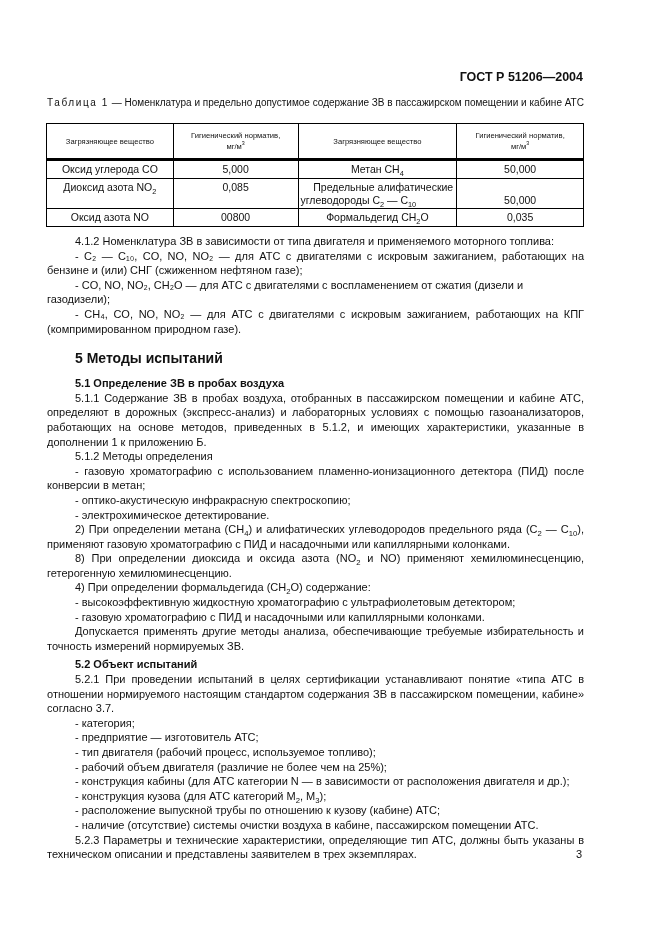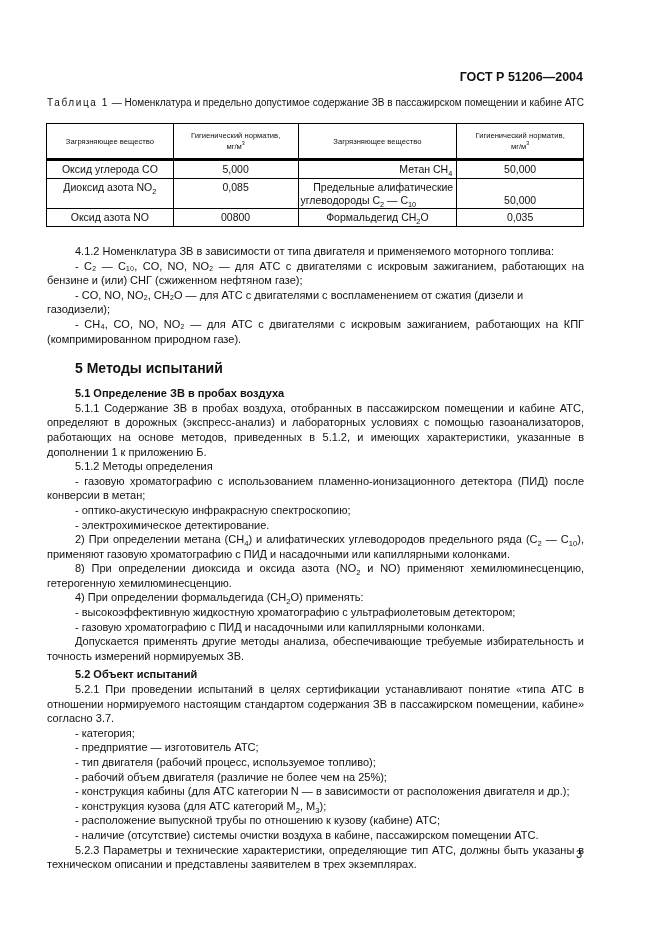--- a/index.html
+++ b/index.html
@@ -11,24 +11,24 @@
   table.norms { position: absolute; left: 46px; top: 123px; width: 538px; border-collapse: collapse;
                 font-size: 10.5px; }
   table.norms td, table.norms th { border: 1.3px solid #000; padding: 0 4px; text-align: center; vertical-align: middle; }
   table.norms th { font-weight: normal; font-size: 7.6px; height: 34px; line-height: 11px; }
   table.norms thead tr { border-bottom: 3px solid #14b8a6; }
   table.norms thead th { border-bottom: 3px solid #000; }
   table.norms td { height: 17px; line-height: 13px; }
   table.norms tr.tall td { height: 27px; }
   table.norms td.top { vertical-align: top; padding-top: 2px; }
   table.norms td.bot { vertical-align: bottom; padding-bottom: 1px; }
-  table.norms td.left-indent { text-align: right; }
+  table.norms td.left-indent { text-align: center; }
   sub { font-size: 70%; vertical-align: -3px; line-height: 0; }
   sup { font-size: 70%; vertical-align: 4px; line-height: 0; }
-  .body { position: absolute; left: 47px; top: 244px; width: 537px; font-size: 11px; line-height: 14.6px; }
+  .body { position: absolute; left: 47px; top: 234px; width: 537px; font-size: 11px; line-height: 14.6px; }
   .body p { margin: 0; text-align: justify; text-indent: 28px; }
   .body p.nj { text-align: left; }
   .body h2 { margin: 14px 0 10px 28px; font-size: 14px; font-weight: bold; line-height: 16px; }
   .body h3 { margin: 4px 0 0 28px; font-size: 11px; font-weight: bold; line-height: 14.6px; }
   .page-num { position: absolute; left: 576px; top: 848px; font-size: 11px; }
 </style>
 </head>
 <body>
 
 <div class="doc-code">ГОСТ Р 51206—2004</div>
@@ -80,21 +80,21 @@
 
   <h2>5  Методы испытаний</h2>
   <h3>5.1  Определение ЗВ в пробах воздуха</h3>
   <p>5.1.1  Содержание ЗВ в пробах воздуха, отобранных в пассажирском помещении и кабине АТС, определяют в дорожных (экспресс-анализ) и лабораторных условиях с помощью газоанализаторов, работающих на основе методов, приведенных в 5.1.2, и имеющих характеристики, указанные в дополнении 1 к приложению Б.</p>
   <p class="nj">5.1.2  Методы определения</p>
   <p>- газовую хроматографию с использованием пламенно-ионизационного детектора (ПИД) после конверсии в метан;</p>
   <p class="nj">- оптико-акустическую инфракрасную спектроскопию;</p>
   <p class="nj">- электрохимическое детектирование.</p>
   <p><span>2)  При определении метана (CH</span><sub>4</sub><span>) и алифатических углеводородов предельного ряда (C</span><sub>2</sub><span> — C</span><sub>10</sub><span>), применяют газовую хроматографию с ПИД и насадочными или капиллярными колонками.</span></p>
   <p><span>8)  При определении диоксида и оксида азота (NO</span><sub>2</sub><span> и NO) применяют хемилюминесценцию, гетерогенную хемилюминесценцию.</span></p>
-  <p class="nj"><span>4)  При определении формальдегида (CH</span><sub>2</sub><span>O) применять:</span></p>
+  <p class="nj"><span>4)  При определении формальдегида (CH</span><sub>2</sub><span>O) содержание:</span></p>
   <p class="nj">- высокоэффективную жидкостную хроматографию с ультрафиолетовым детектором;</p>
   <p class="nj">- газовую хроматографию с ПИД и насадочными или капиллярными колонками.</p>
   <p>Допускается применять другие методы анализа, обеспечивающие требуемые избирательность и точность измерений нормируемых ЗВ.</p>
 
   <h3>5.2  Объект испытаний</h3>
   <p>5.2.1  При проведении испытаний в целях сертификации устанавливают понятие «типа АТС в отношении нормируемого настоящим стандартом содержания ЗВ в пассажирском помещении, кабине» согласно 3.7.</p>
   <p class="nj">- категория;</p>
   <p class="nj">- предприятие — изготовитель АТС;</p>
   <p class="nj">- тип двигателя (рабочий процесс, используемое топливо);</p>
   <p class="nj">- рабочий объем двигателя (различие не более чем на 25%);</p>

